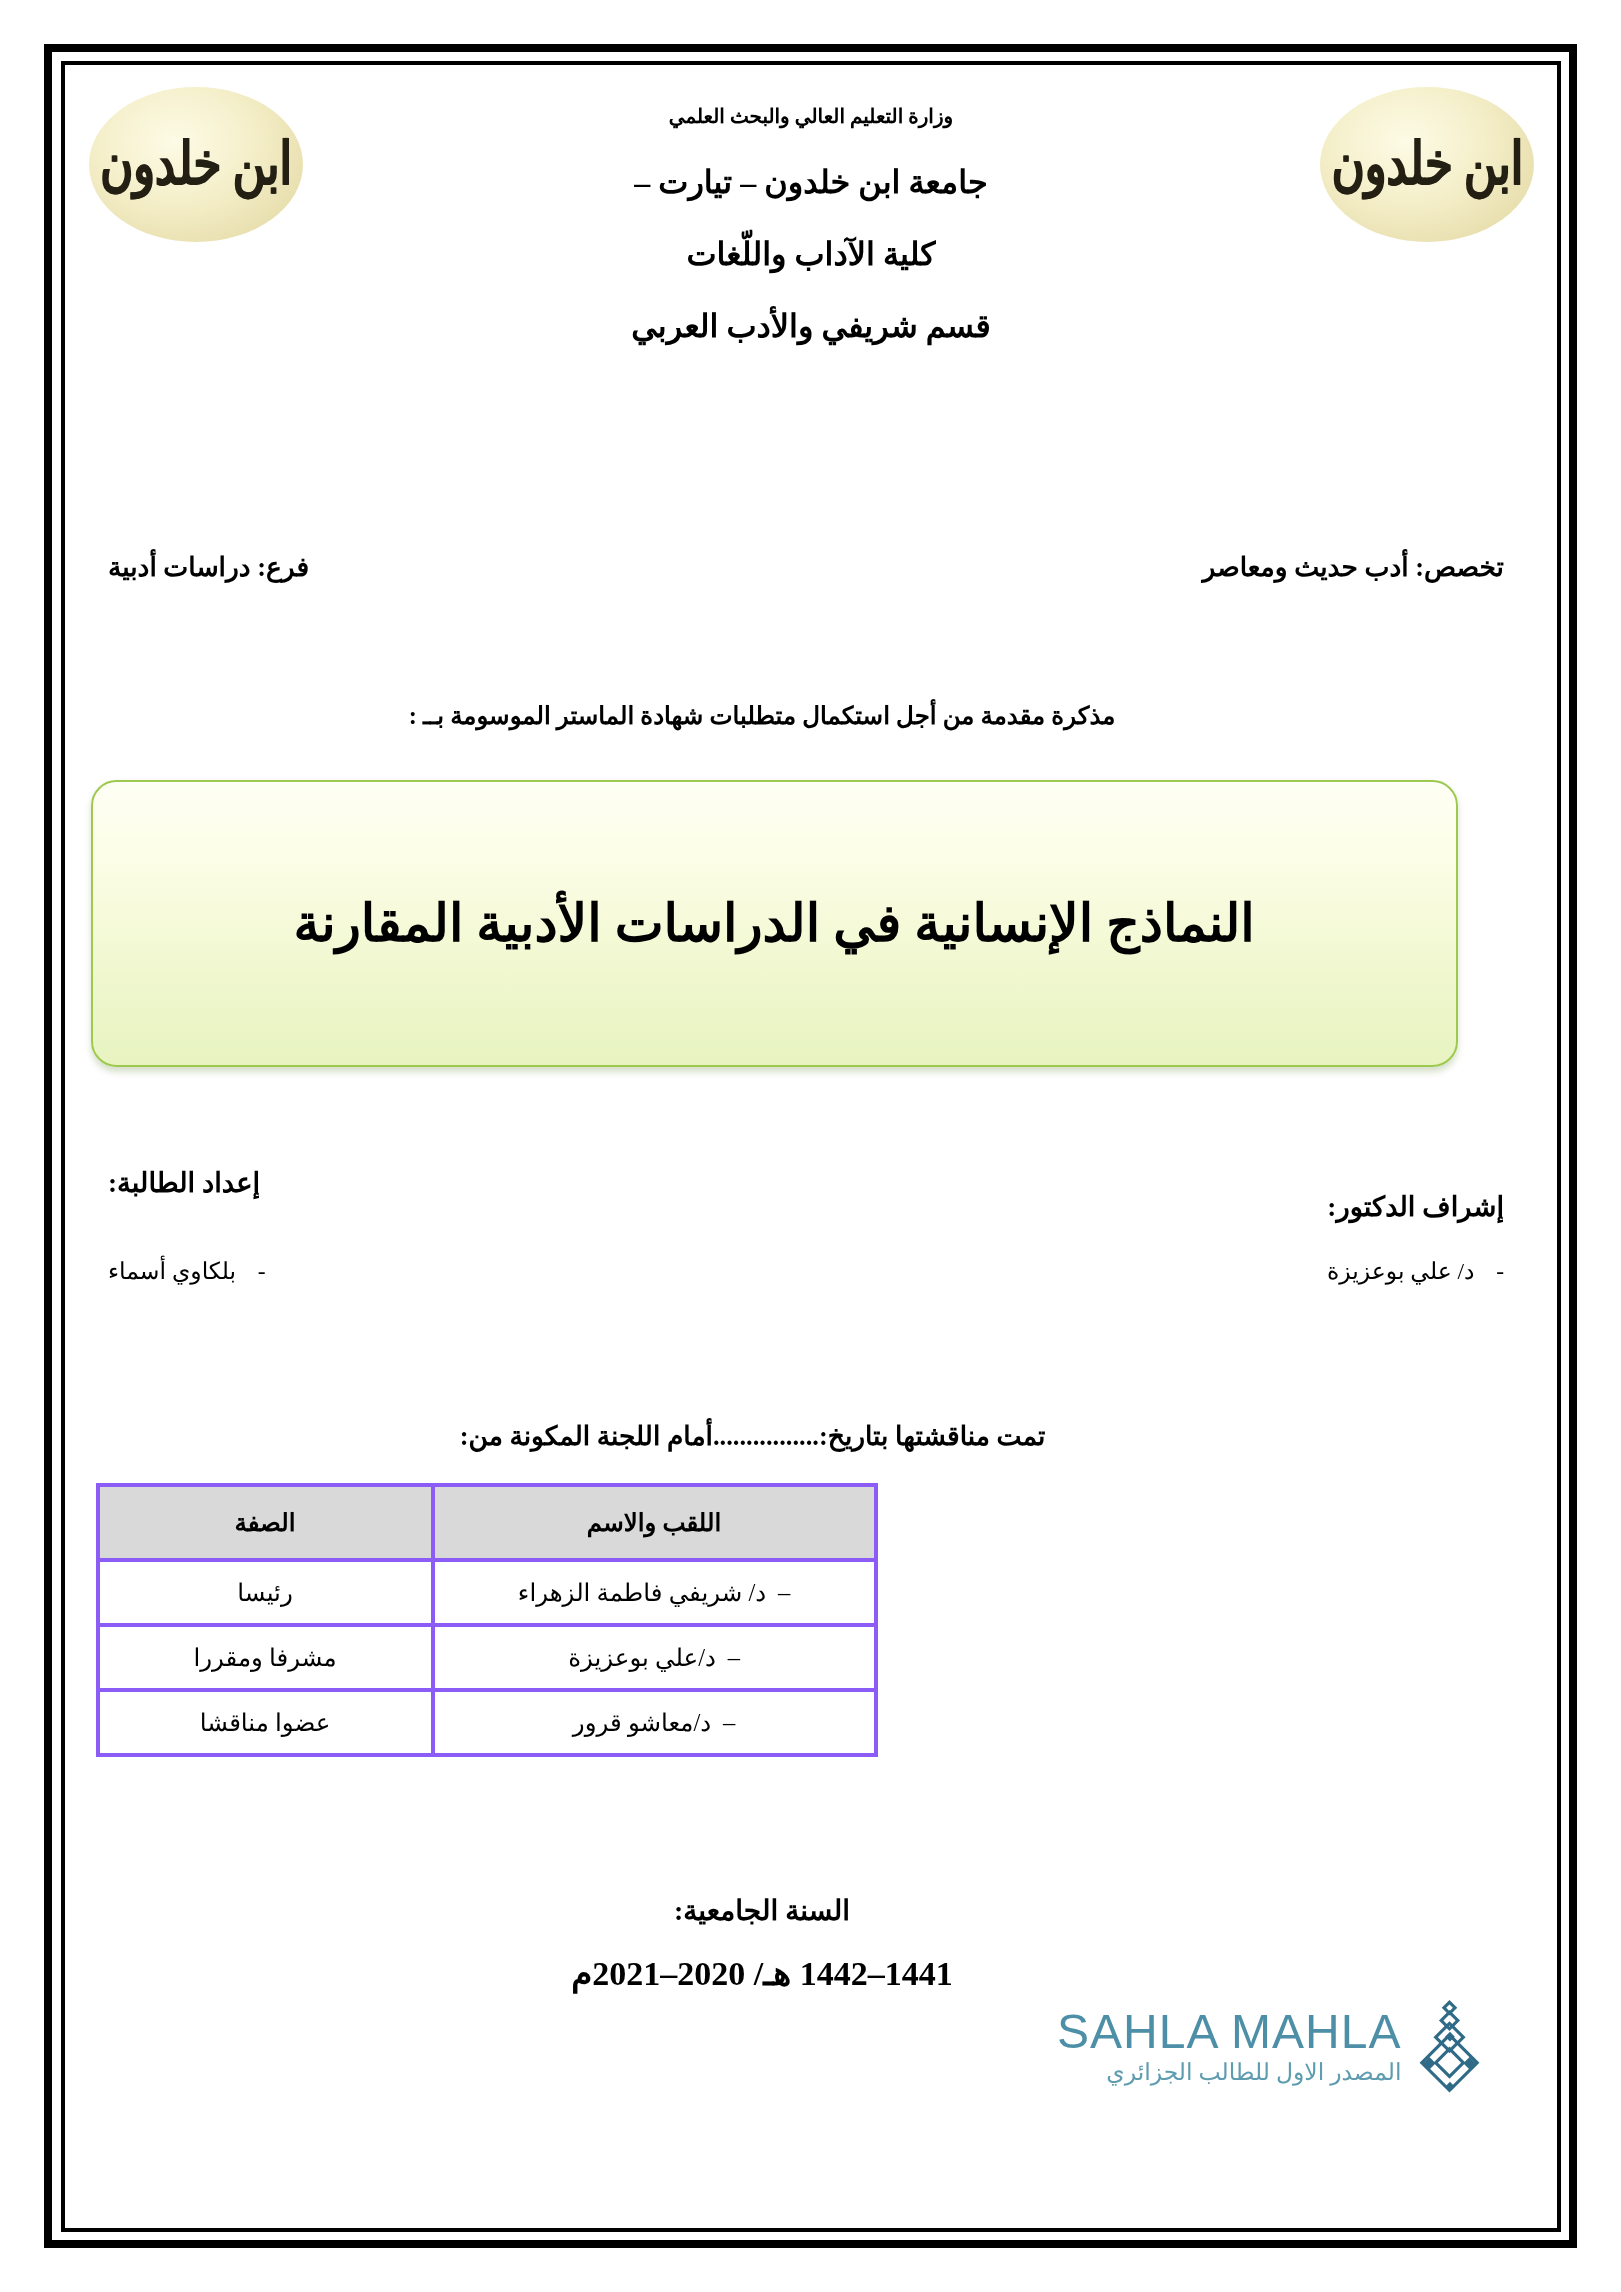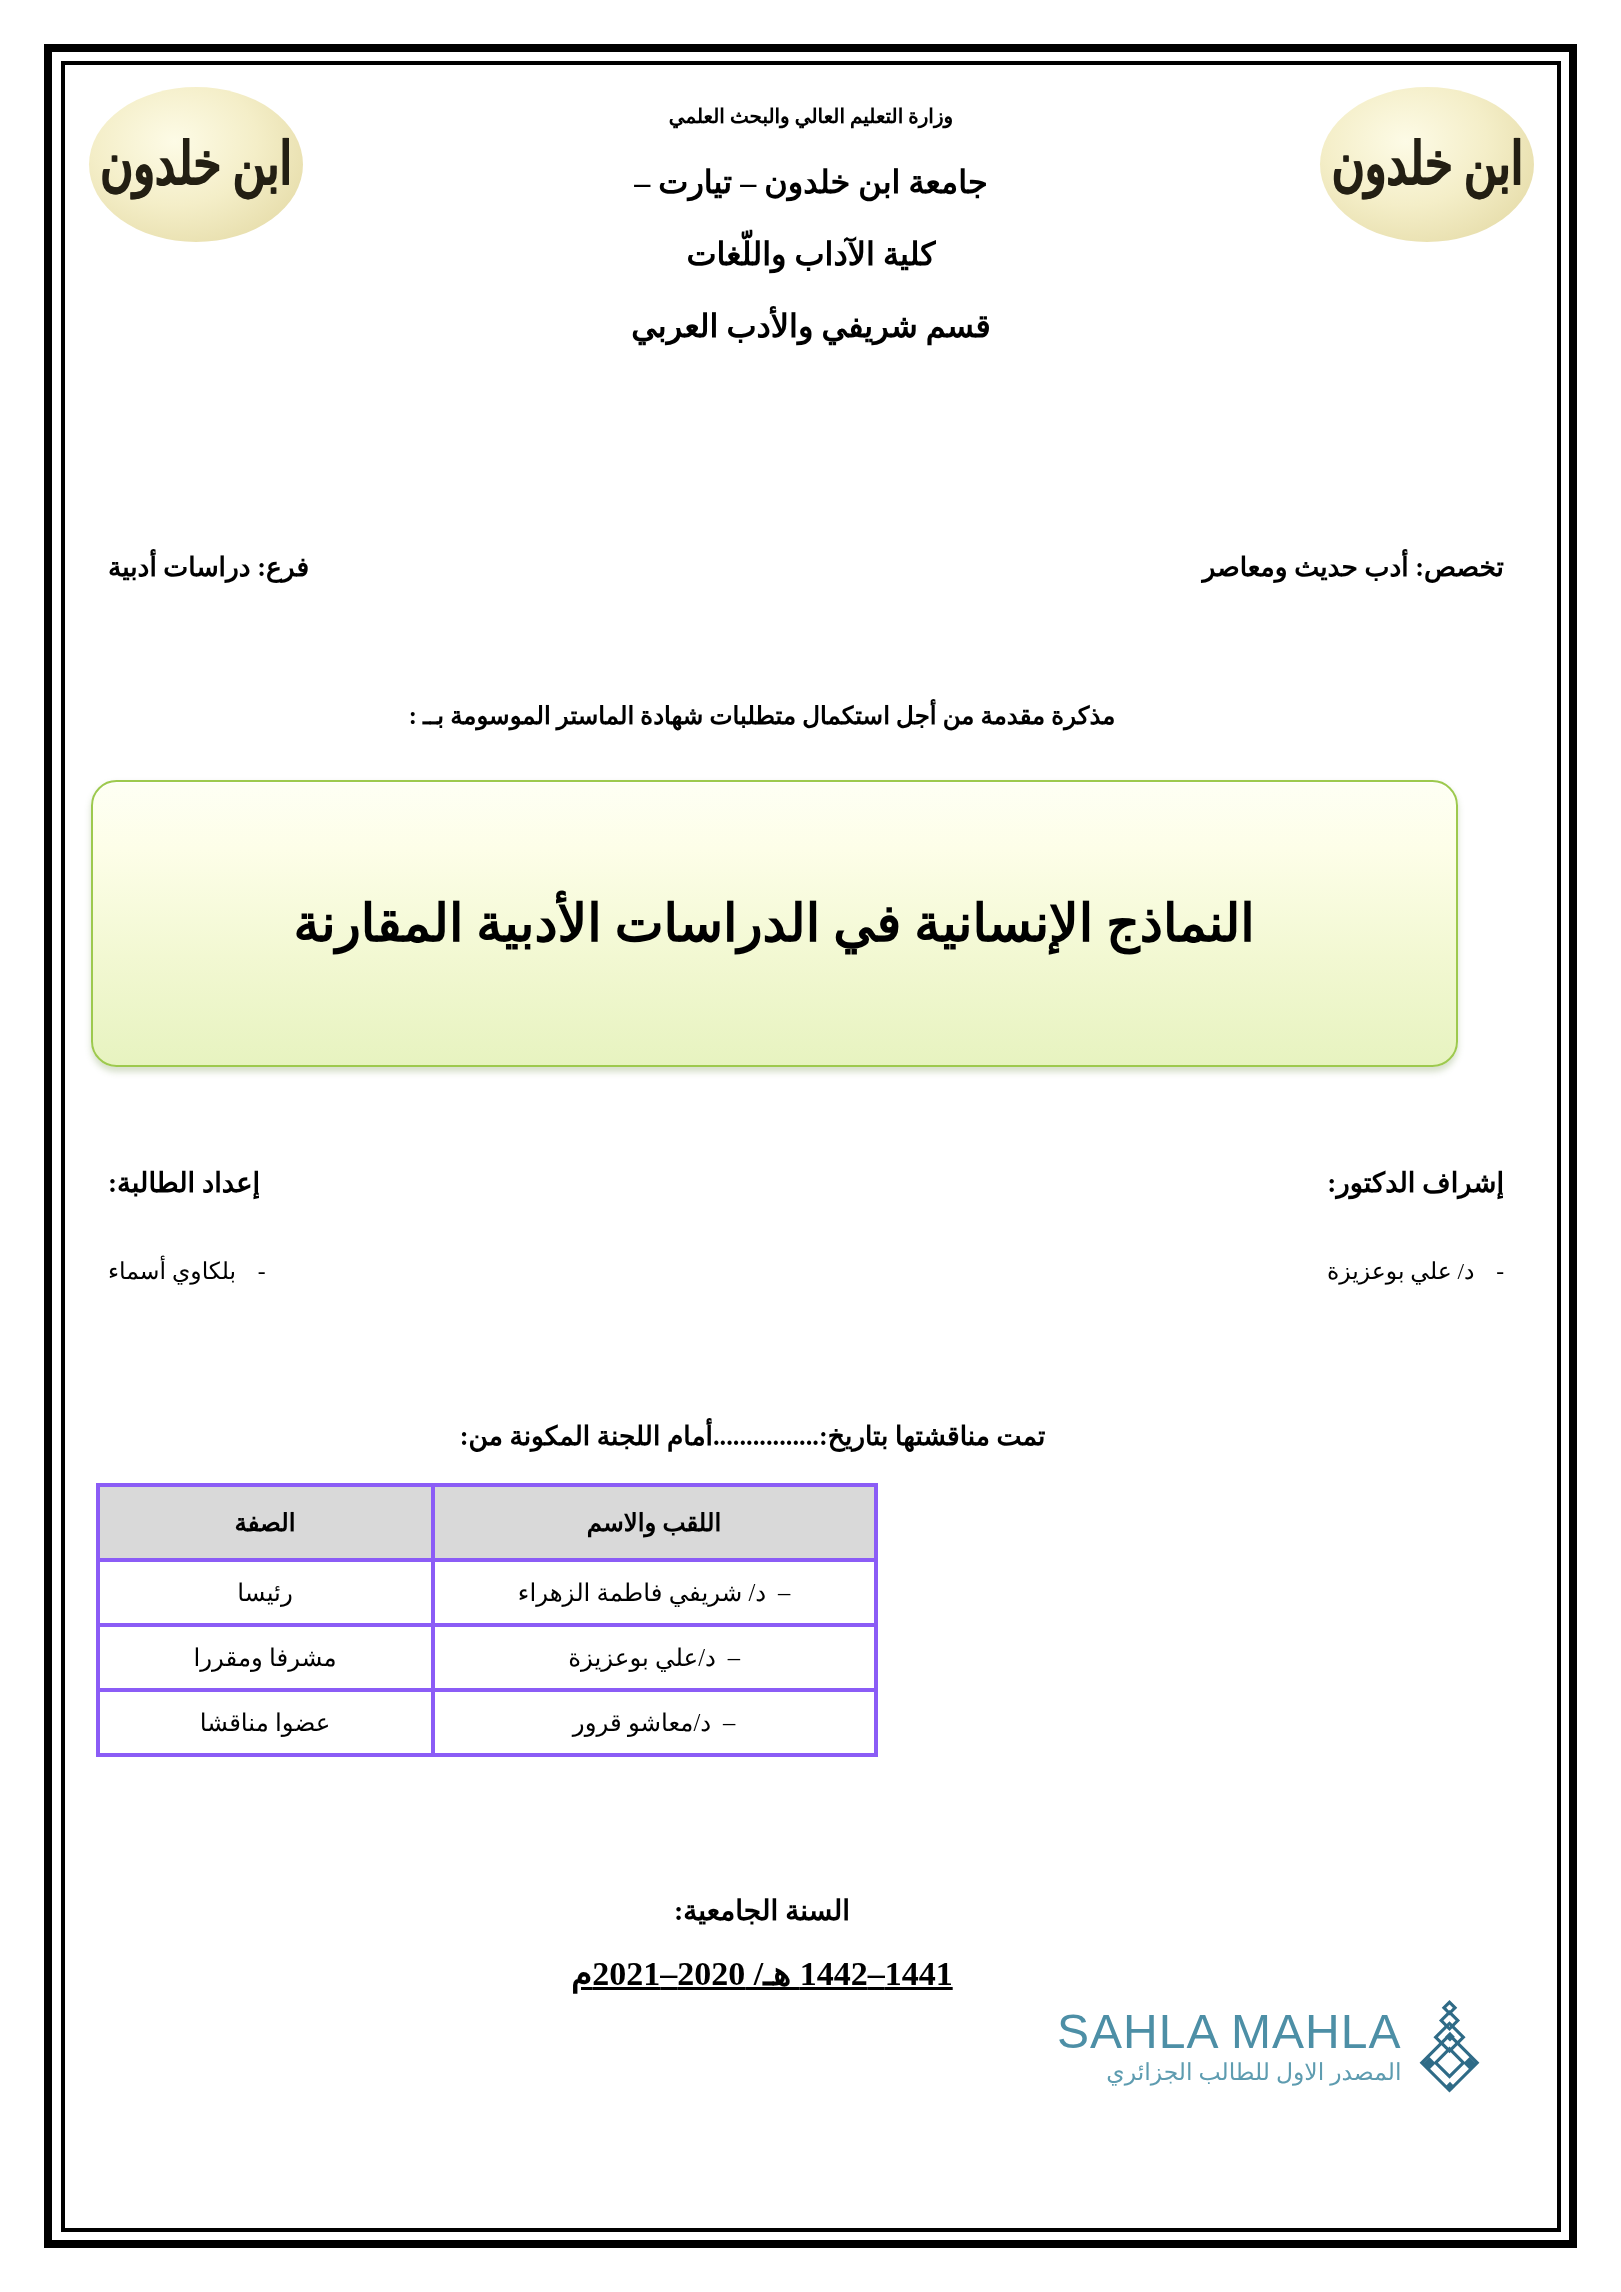--- a/index.html
+++ b/index.html
@@ -149,21 +149,21 @@
   .people-row {
     position: absolute;
     left: 39px;
     top: 1098px;
     width: 1396px;
     display: flex;
     justify-content: space-between;
     font-size: 27.4px;
     font-weight: 700;
   }
-  .people-row .sup { padding-left: 102px; }
+  .people-row .sup { padding-left: 102px; margin-top: 24px; }
   .people-row .stu { padding-right: 69px; }
 
   .names-row {
     position: absolute;
     left: 39px;
     top: 1188px;
     width: 1396px;
     display: flex;
     justify-content: space-between;
     font-size: 23.5px;
@@ -224,21 +224,20 @@
   }
   .year-label {
     font-size: 28px;
     font-weight: 700;
     margin-bottom: 25.5px;
   }
   .year-value {
     font-size: 34px;
     font-weight: 700;
     direction: rtl;
-    text-decoration: underline;
   }
 
   
   .watermark {
     position: absolute;
     left: 1057px;
     top: 2000px;
     width: 490px;
     display: flex;
     align-items: center;

